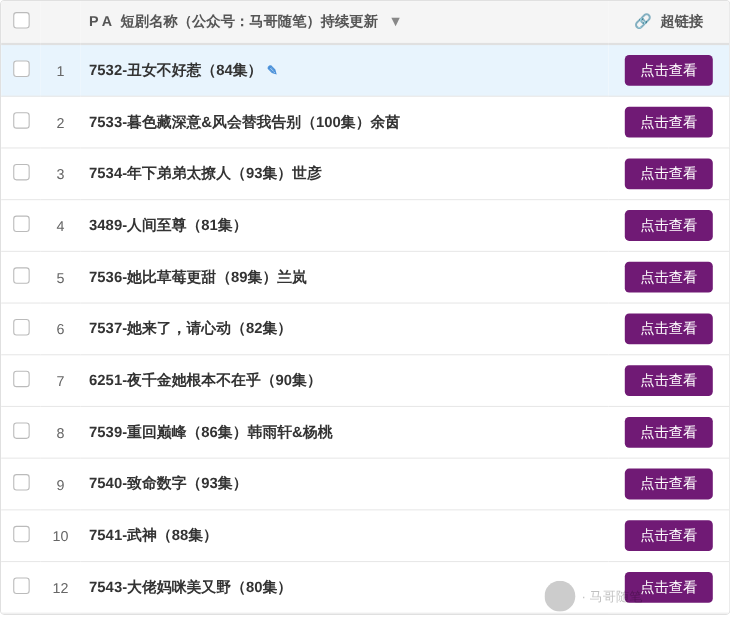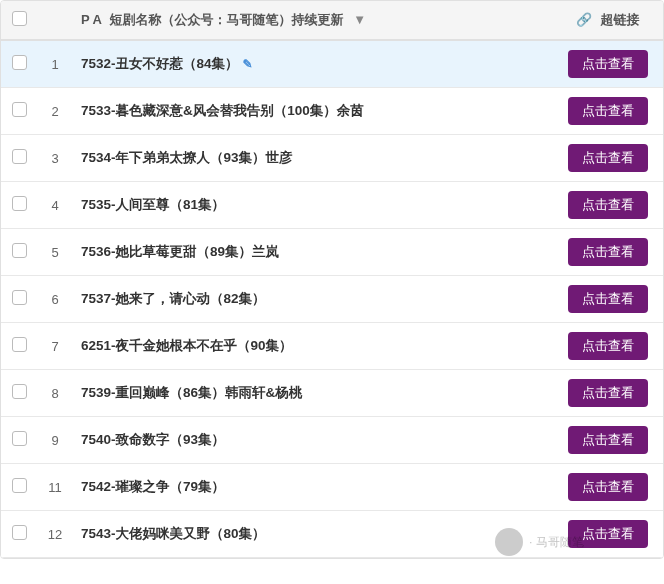--- a/index.html
+++ b/index.html
@@ -180,21 +180,21 @@
         </tr>
         <tr>
           <td class="check-cell"><span class="checkbox-fake"></span></td>
           <td class="num-cell">3</td>
           <td class="title-cell">7534-年下弟弟太撩人（93集）世彦</td>
           <td class="link-cell"><button class="btn-view">点击查看</button></td>
         </tr>
         <tr>
           <td class="check-cell"><span class="checkbox-fake"></span></td>
           <td class="num-cell">4</td>
-          <td class="title-cell">7535-人间至尊（81集）</td>
+          <td class="title-cell">3489-人间至尊（81集）</td>
           <td class="link-cell"><button class="btn-view">点击查看</button></td>
         </tr>
         <tr>
           <td class="check-cell"><span class="checkbox-fake"></span></td>
           <td class="num-cell">5</td>
           <td class="title-cell">7536-她比草莓更甜（89集）兰岚</td>
           <td class="link-cell"><button class="btn-view">点击查看</button></td>
         </tr>
         <tr>
           <td class="check-cell"><span class="checkbox-fake"></span></td>
@@ -215,22 +215,22 @@
           <td class="link-cell"><button class="btn-view">点击查看</button></td>
         </tr>
         <tr>
           <td class="check-cell"><span class="checkbox-fake"></span></td>
           <td class="num-cell">9</td>
           <td class="title-cell">7540-致命数字（93集）</td>
           <td class="link-cell"><button class="btn-view">点击查看</button></td>
         </tr>
         <tr>
           <td class="check-cell"><span class="checkbox-fake"></span></td>
-          <td class="num-cell">11</td>
-          <td class="title-cell">7542-璀璨之争（79集）</td>
+          <td class="num-cell">10</td>
+          <td class="title-cell">7541-武神（88集）</td>
           <td class="link-cell"><button class="btn-view">点击查看</button></td>
         </tr>
         <tr>
           <td class="check-cell"><span class="checkbox-fake"></span></td>
           <td class="num-cell">12</td>
           <td class="title-cell">7543-大佬妈咪美又野（80集）</td>
           <td class="link-cell"><button class="btn-view">点击查看</button></td>
         </tr>
       </tbody>
   </table>

